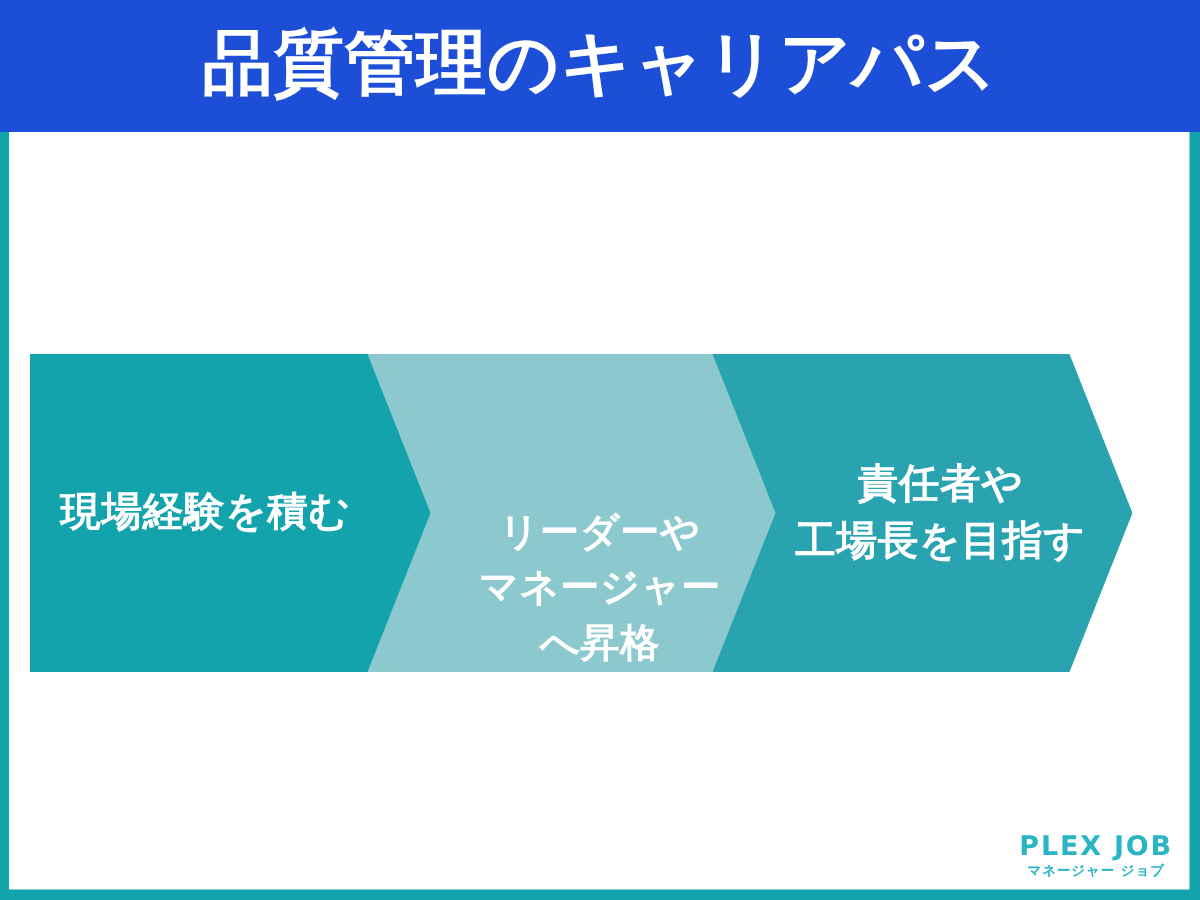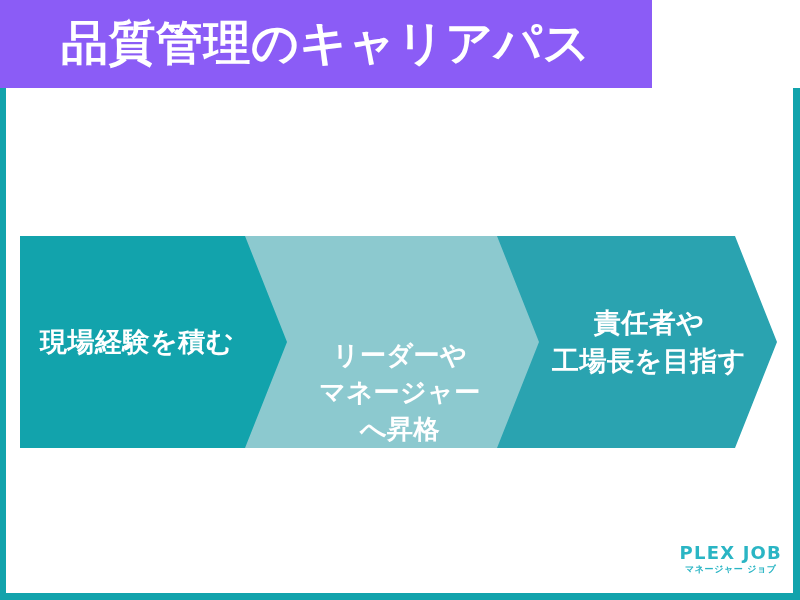--- a/index.html
+++ b/index.html
@@ -27,23 +27,23 @@
   }
   .frame-left   { left: 0;   top: 88px;  width: 6px;  height: 512px; }
   .frame-right  { right: 0;  top: 88px;  width: 7px;  height: 512px; }
   .frame-bottom { left: 0;   bottom: 0;  width: 800px; height: 7px; }
 
   
   .header-band {
     position: absolute;
     left: 0;
     top: 0;
-    width: 652px;
+    width: 800px;
     height: 88px;
-    background: #8b5cf6;
+    background: #1d4ed8;
     display: flex;
     align-items: center;
     justify-content: center;
   }
   .header-title {
     color: #ffffff;
     font-size: 47px;
     font-weight: 700;
     letter-spacing: 0.5px;
     line-height: 1;
@@ -88,21 +88,21 @@
     width: 300px;
     background: #8cc9cf;
     -webkit-clip-path: polygon(0 0, calc(100% - 42px) 0, 100% 50%, calc(100% - 42px) 100%, 0 100%, 42px 50%);
     clip-path: polygon(0 0, calc(100% - 42px) 0, 100% 50%, calc(100% - 42px) 100%, 0 100%, 42px 50%);
     padding-left: 40px;
     padding-right: 30px;
     align-items: flex-end;
   }
 
   .chevron-3 {
-    left: 497px;
+    left: 475px;
     width: 280px;
     background: #2aa3b0;
     -webkit-clip-path: polygon(0 0, calc(100% - 42px) 0, 100% 50%, calc(100% - 42px) 100%, 0 100%, 42px 50%);
     clip-path: polygon(0 0, calc(100% - 42px) 0, 100% 50%, calc(100% - 42px) 100%, 0 100%, 42px 50%);
     padding-left: 42px;
     padding-right: 18px;
   }
 
   .chevron-label {
     font-size: 27px;
@@ -111,21 +111,21 @@
     letter-spacing: 0.5px;
     white-space: pre-line;
   }
   .chevron-2 .chevron-label { font-size: 26px; }
   .chevron-3 .chevron-label { font-size: 27px; }
 
   
   .brand-logo {
     position: absolute;
     right: 18px;
-    bottom: 26px;
+    bottom: 14px;
     text-align: center;
     line-height: 1;
   }
   .brand-main {
     font-size: 18px;
     font-weight: 700;
     color: #2ab5c4;
     letter-spacing: 1.2px;
     display: block;
   }

